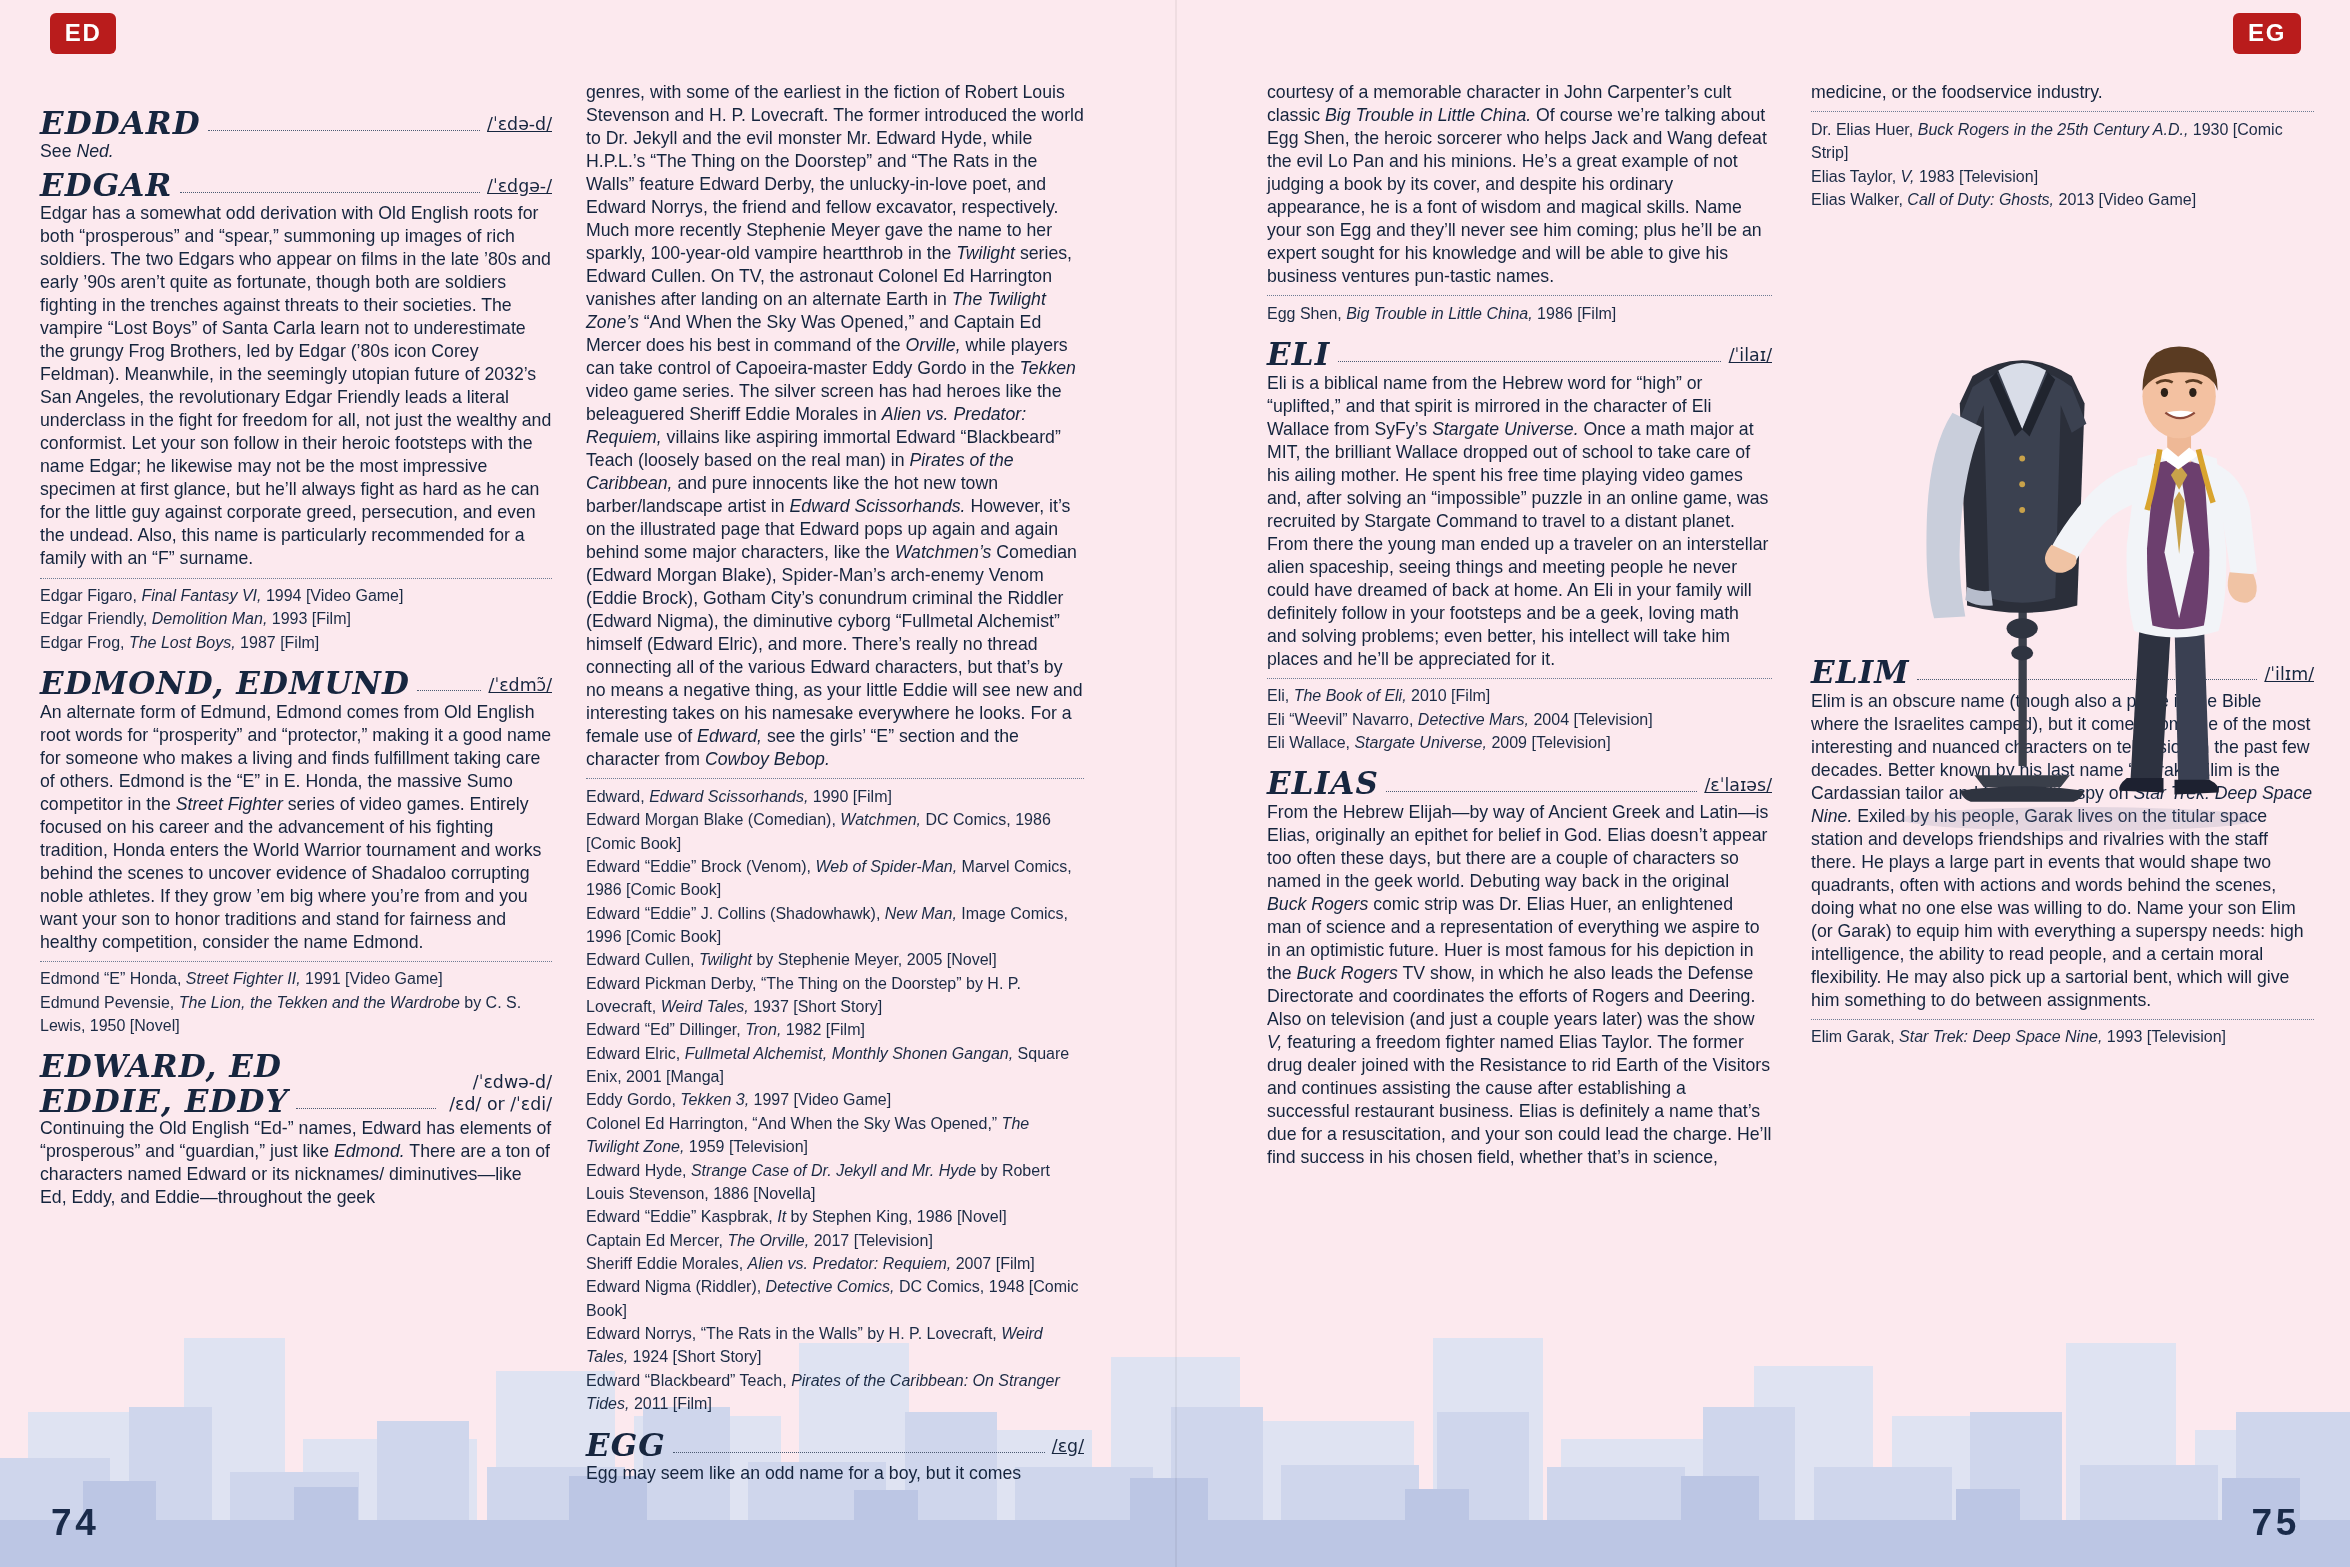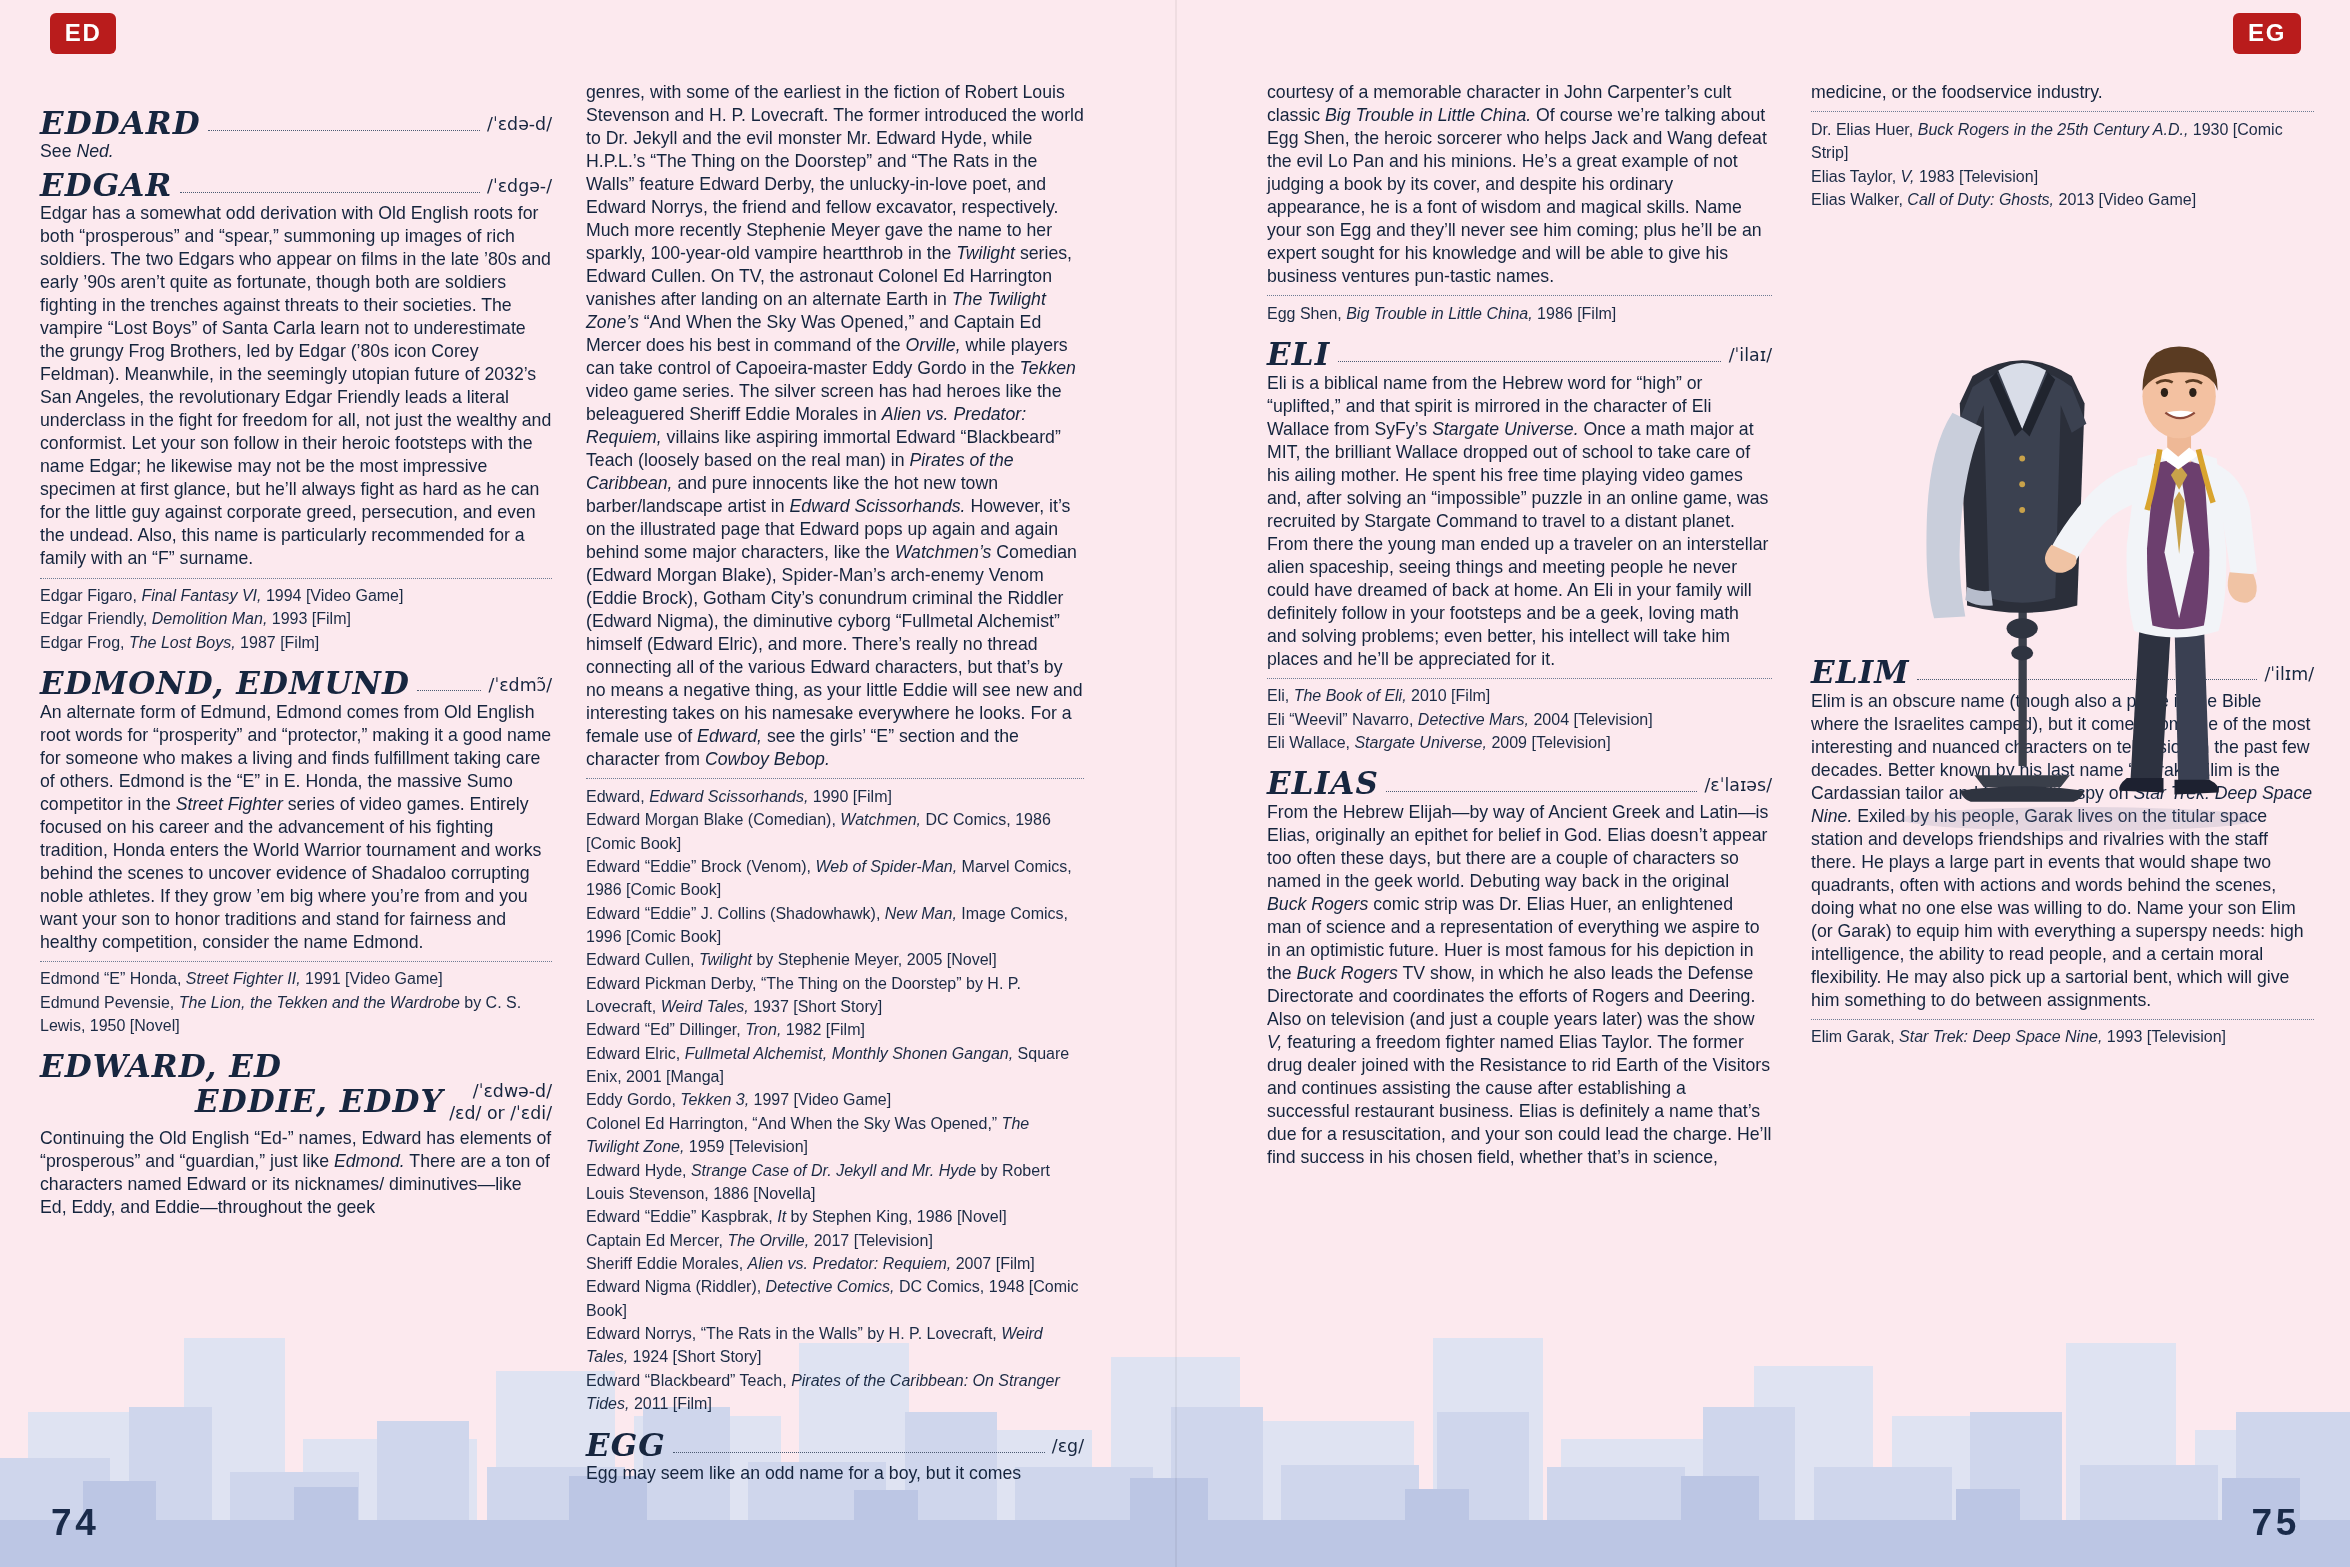--- a/index.html
+++ b/index.html
@@ -84,20 +84,21 @@
   }
   .hw-dots {
     flex:1 1 auto;
     border-bottom:1.8px dotted #4b5a72;
     margin:0 7.3px 8.3px 7.3px; height:0.9px;
   }
   .hw-ipa {
     font-family:"DejaVu Sans", sans-serif;
     font-size:17.4px; color:#17263f; white-space:nowrap;
     padding-bottom:3.7px;
+    text-decoration:underline;
   }
   .hw-two { display:block; width:100%; }
   .hw-two .line { display:flex; align-items:flex-end; }
   .hw-stack-ipa {
     display:flex; flex-direction:column; align-items:flex-end;
     font-family:"DejaVu Sans", sans-serif; font-size:17.4px;
     line-height:1.25; padding-bottom:1.8px; white-space:nowrap;
   }
 
   .body-p {
@@ -228,21 +229,21 @@
           <p class="ref">Edmond “E” Honda, <i>Street Fighter II,</i> 1991 [Video Game]</p>
           <p class="ref">Edmund Pevensie, <i>The Lion, the Tekken and the Wardrobe</i> by C. S. Lewis, 1950 [Novel]</p>
         </div>
     </div>
 
     <div class="entry">
       <div class="hw-two">
         <div style="display:flex; align-items:flex-end;">
           <div style="flex:1 1 auto;">
             <div class="hw-word">EDWARD, ED</div>
-            <div class="line" style="margin-top:1.8px;flex-direction:column;">
+            <div class="line" style="margin-top:1.8px;">
               <span class="hw-word">EDDIE, EDDY</span>
               <span class="hw-dots"></span>
             </div>
           </div>
           <div class="hw-stack-ipa" style="margin-left:5.5px;">
             <span>/ˈɛdwə-d/</span>
             <span>/ɛd/ or /ˈɛdi/</span>
           </div>
         </div>
       </div>

